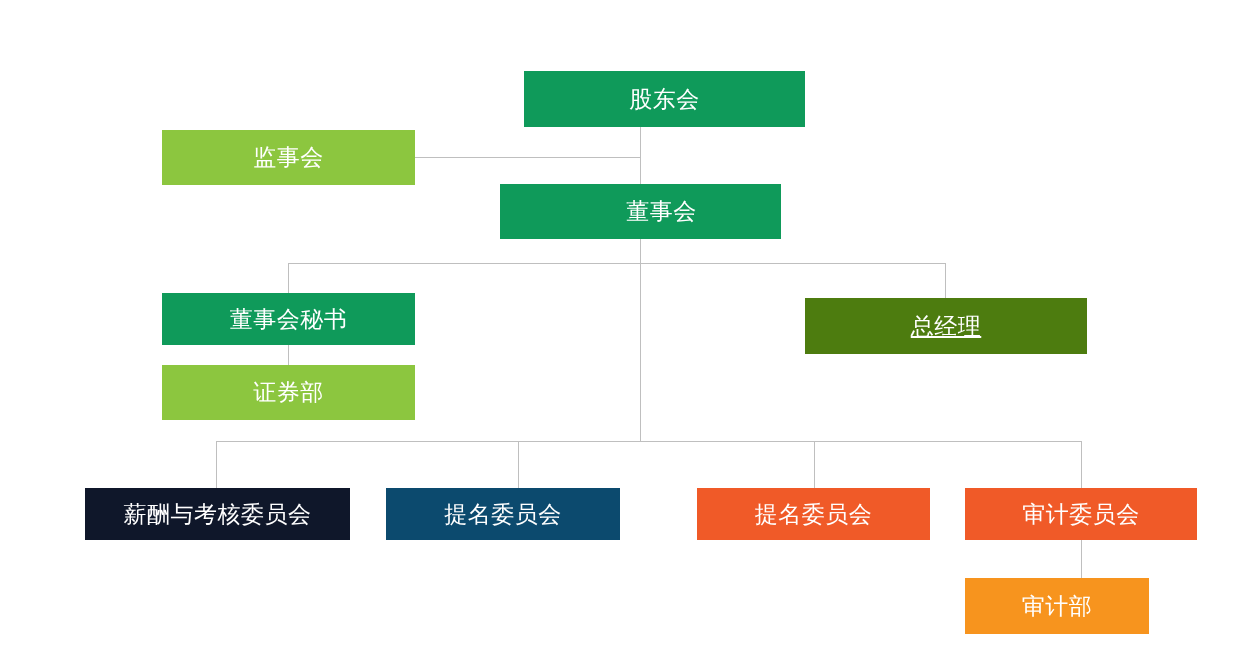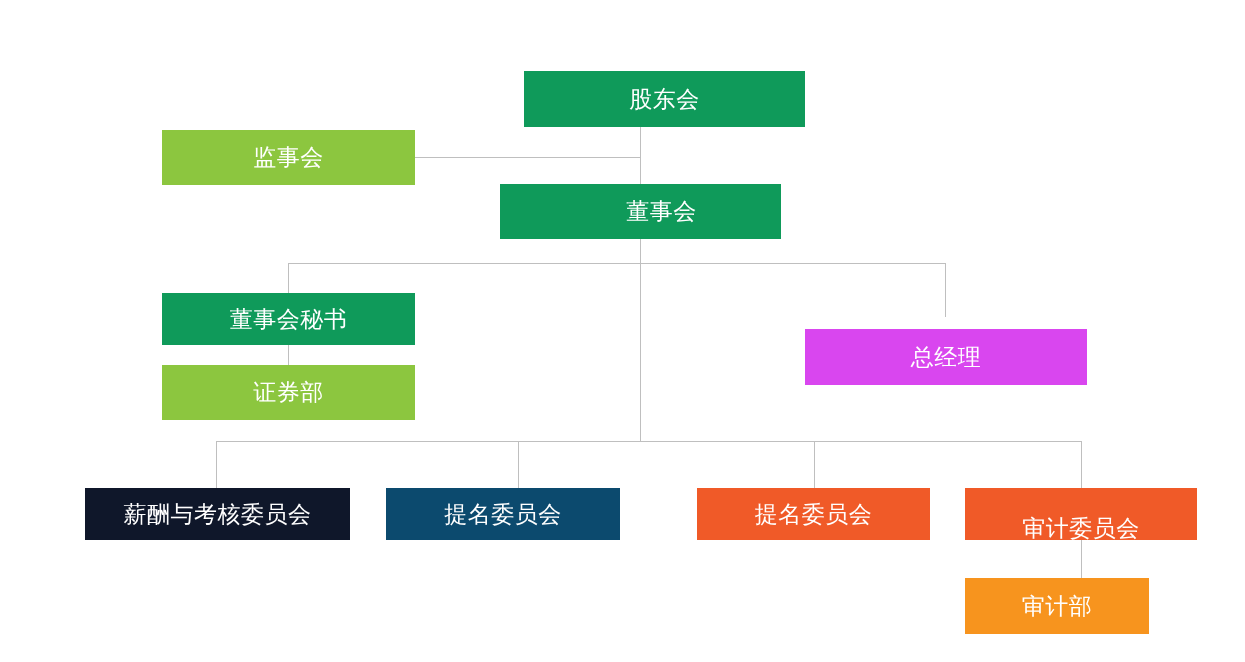--- a/index.html
+++ b/index.html
@@ -85,37 +85,37 @@
   </div>
 
   <div class="node" style="left:162px; top:365px; width:253px; height:55px; background:#8cc63f;">
     <span class="node-label">证券部</span>
   </div>
 
   <div class="node" style="left:162px; top:293px; width:253px; height:52px; background:#0f9a5a;">
     <span class="node-label">董事会秘书</span>
   </div>
 
-  <div class="node" style="left:805px; top:329px; width:282px; height:56px; background:#d946ef;">
+  <div class="node" style="left:805px; top:298px; width:282px; height:56px; background:#4d7c0f;text-decoration:underline;">
     <span class="node-label">总经理</span>
   </div>
 
   <div class="node" style="left:85px; top:488px; width:265px; height:52px; background:#0f172a;">
     <span class="node-label">薪酬与考核委员会</span>
   </div>
 
   <div class="node" style="left:386px; top:488px; width:234px; height:52px; background:#0c4a6e;">
     <span class="node-label">提名委员会</span>
   </div>
 
   <div class="node" style="left:697px; top:488px; width:233px; height:52px; background:#f05a28;">
     <span class="node-label">提名委员会</span>
   </div>
 
-  <div class="node" style="left:965px; top:488px; width:232px; height:52px; background:#f05a28;align-items:flex-end;">
+  <div class="node" style="left:965px; top:488px; width:232px; height:52px; background:#f05a28;">
     <span class="node-label">审计委员会</span>
   </div>
 
   <div class="node" style="left:965px; top:578px; width:184px; height:56px; background:#f7941e;">
     <span class="node-label">审计部</span>
   </div>
 
 </div>
 
 </body></html>

